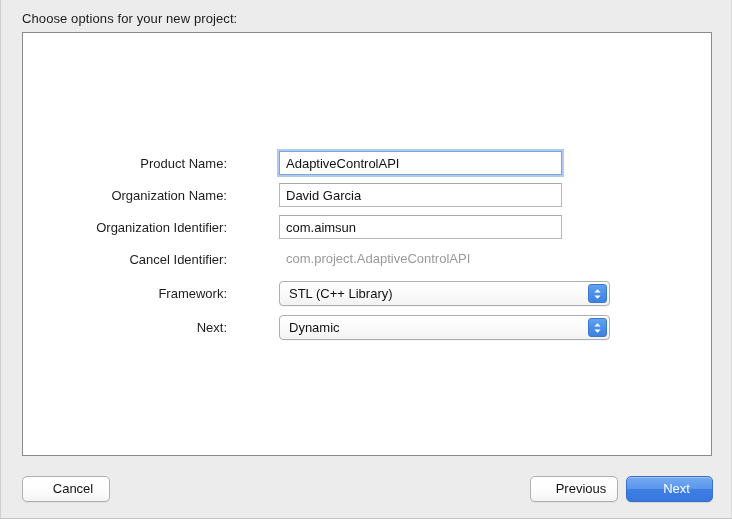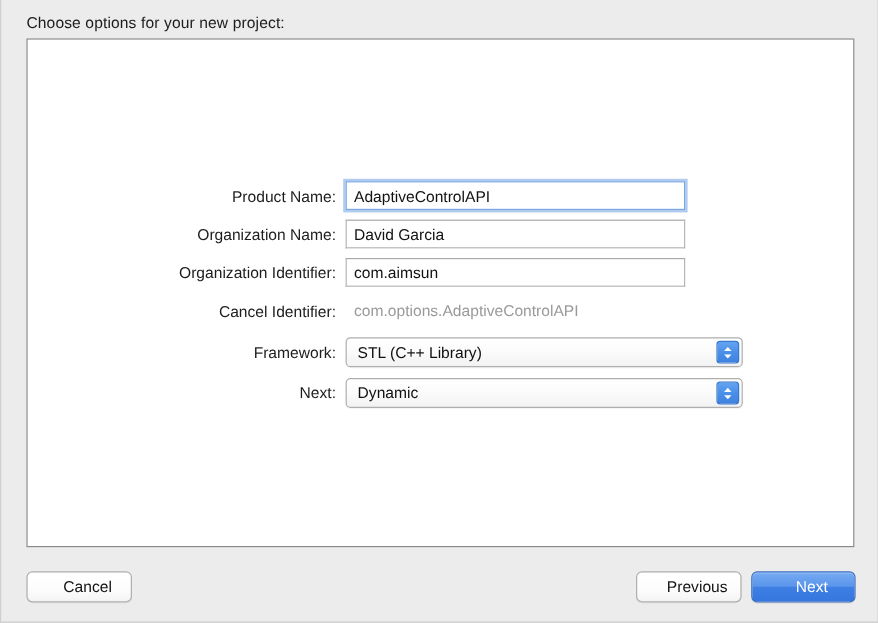--- a/index.html
+++ b/index.html
@@ -57,32 +57,33 @@
     width: 690px;
   }
   .form-row {
     display: flex;
     align-items: center;
     height: 24px;
     margin-bottom: 8px;
   }
   .form-row.spaced { margin-bottom: 10px; }
   .row-label {
-    width: 265px;
+    width: 220px;
     text-align: right;
-    padding-right: 8px;
+    padding-right: 16px;
     box-sizing: border-box;
     font-size: 13px;
     color: #1d1d1d;
     white-space: nowrap;
   }
   .field-zone {
     position: relative;
     width: 283px;
     height: 24px;
+    margin-left: 36px;
   }
 
   
   .text-field {
     width: 283px;
     height: 24px;
     box-sizing: border-box;
     background: #ffffff;
     border: 1px solid #b6b6b6;
     border-top-color: #a9a9a9;
@@ -213,21 +214,21 @@
       <div class="form-row">
         <div class="row-label">Organization Identifier:</div>
         <div class="field-zone">
           <input class="text-field" type="text" value="com.aimsun" style="">
         </div>
       </div>
 
       <div class="form-row spaced">
         <div class="row-label">Cancel Identifier:</div>
         <div class="field-zone">
-          <div class="static-value">com.options.AdaptiveControlAPI</div>
+          <div class="static-value">com.project.AdaptiveControlAPI</div>
         </div>
       </div>
 
       <div class="form-row spaced">
         <div class="row-label">Framework:</div>
         <div class="field-zone">
           <div class="popup">
             <div class="popup-label">STL (C++ Library)</div>
             <div class="popup-arrows">
               <span class="chev">

